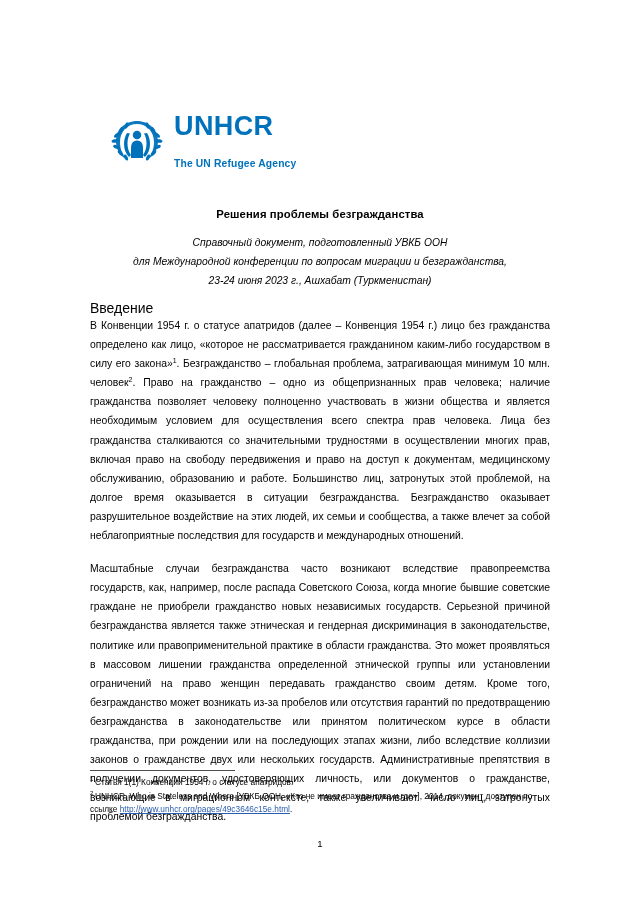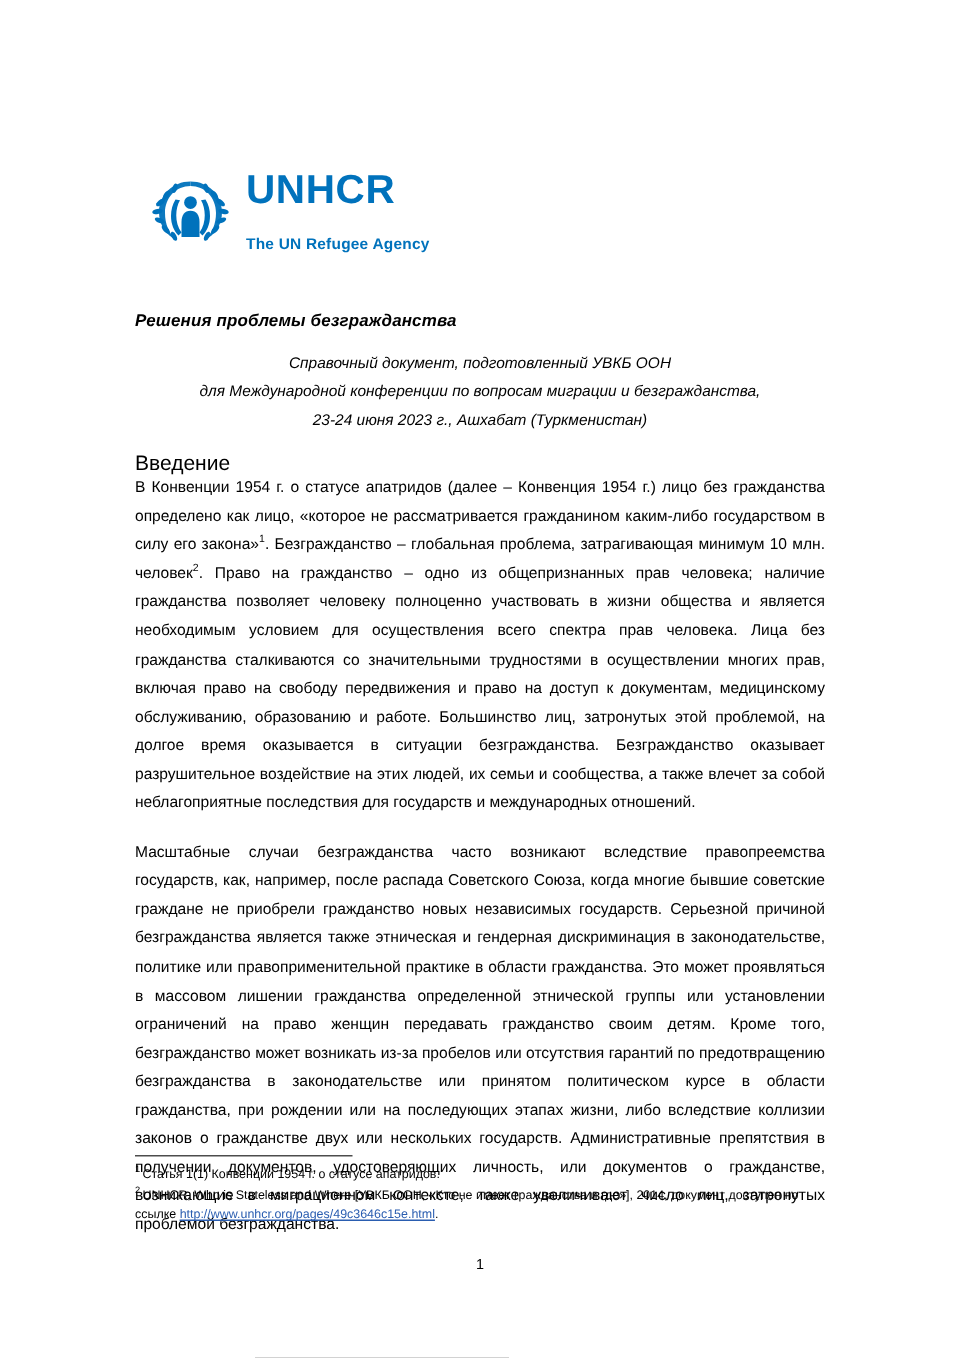--- a/index.html
+++ b/index.html
@@ -15,21 +15,21 @@
     width: 640px;
     height: 905px;
     background: #ffffff;
     overflow: hidden;
     box-sizing: border-box;
   }
 
   
   .logo-block {
     position: absolute;
-    left: 96px;
+    left: 106px;
     top: 117px;
     display: flex;
     align-items: center;
     height: 48px;
     justify-content: flex-end;
   }
   .logo-emblem {
     width: 62px;
     height: 46px;
     flex: 0 0 auto;
@@ -57,25 +57,25 @@
     margin-top: 17px;
     font-family: "Liberation Sans", sans-serif;
   }
 
   
   .doc-title {
     position: absolute;
     left: 90px;
     top: 208px;
     width: 460px;
+    text-align: center;
     font-size: 11.3px;
     font-weight: bold;
     color: #000;
     letter-spacing: 0.1px;
-    font-style: italic;
   }
   .subtitle-block {
     position: absolute;
     left: 90px;
     top: 233px;
     width: 460px;
     text-align: center;
     font-style: italic;
     font-size: 10.3px;
     color: #000;

